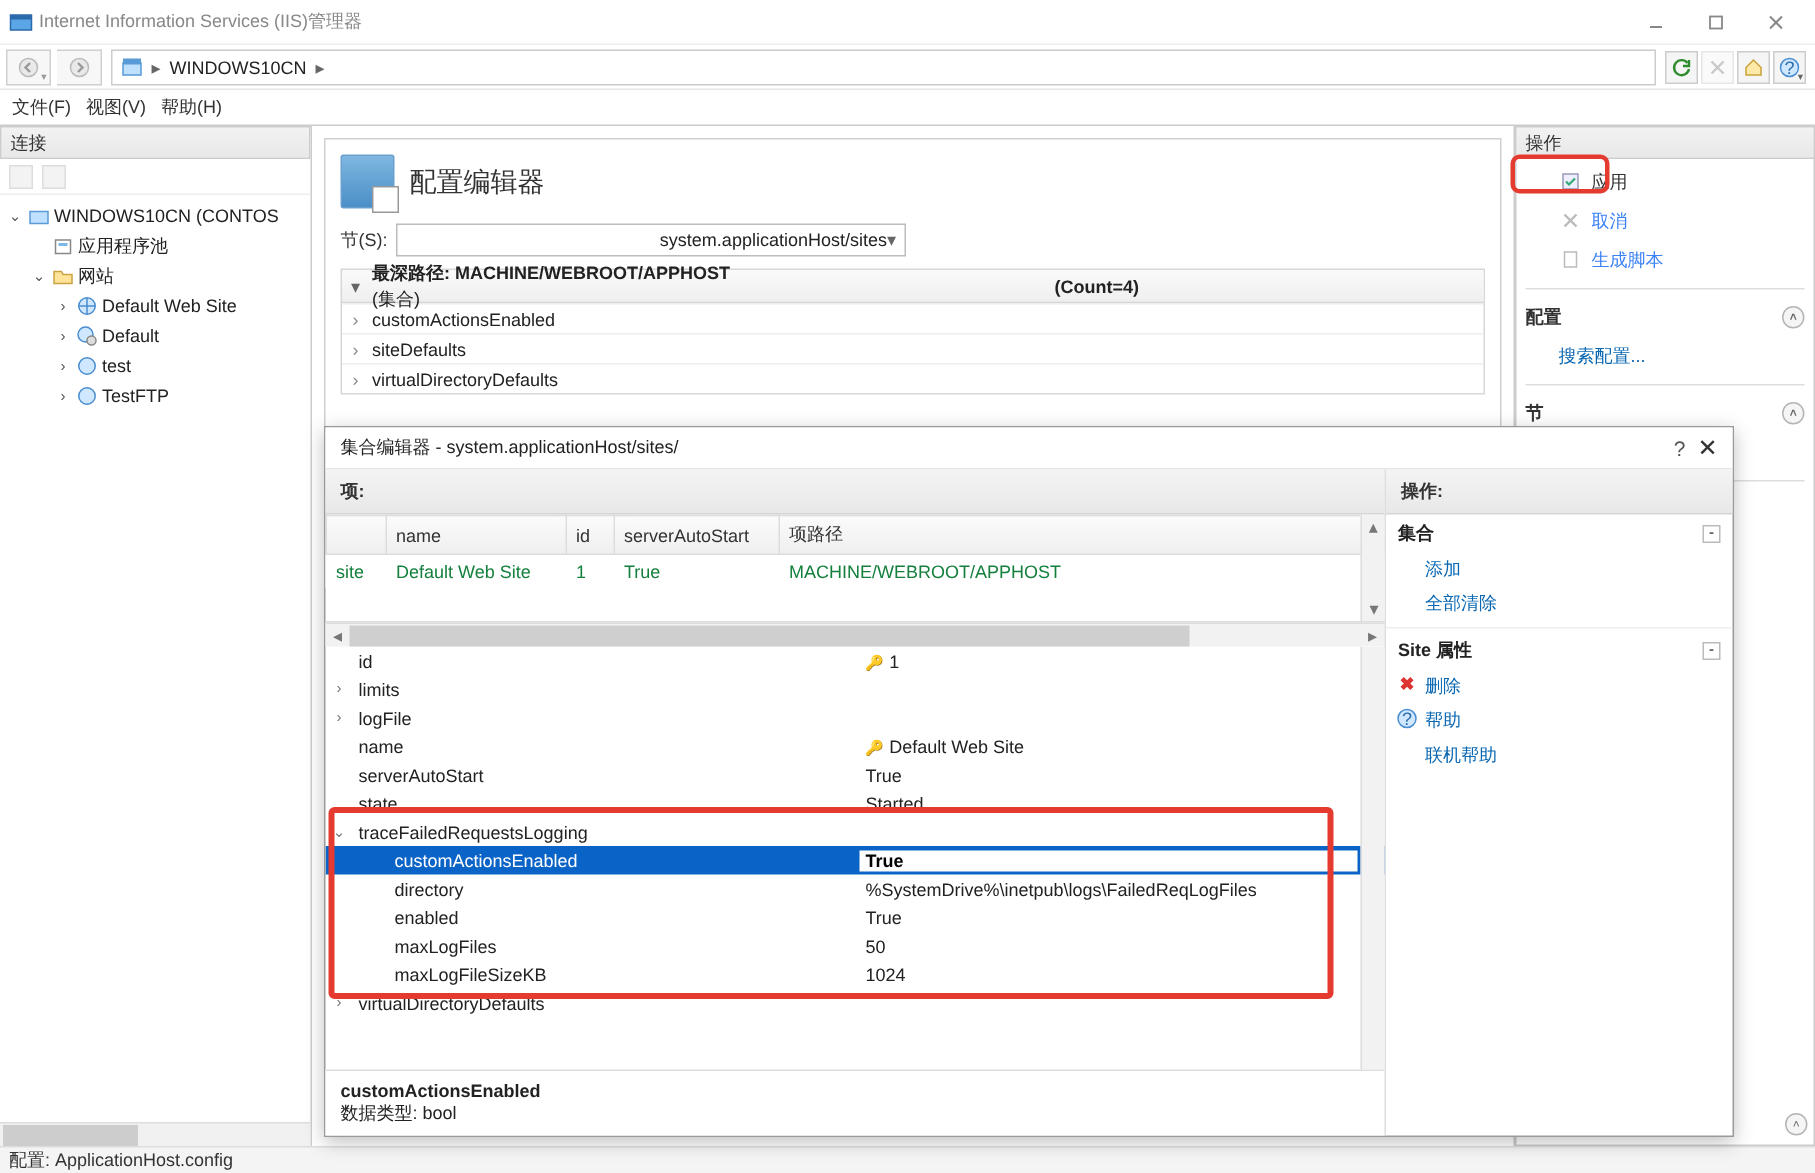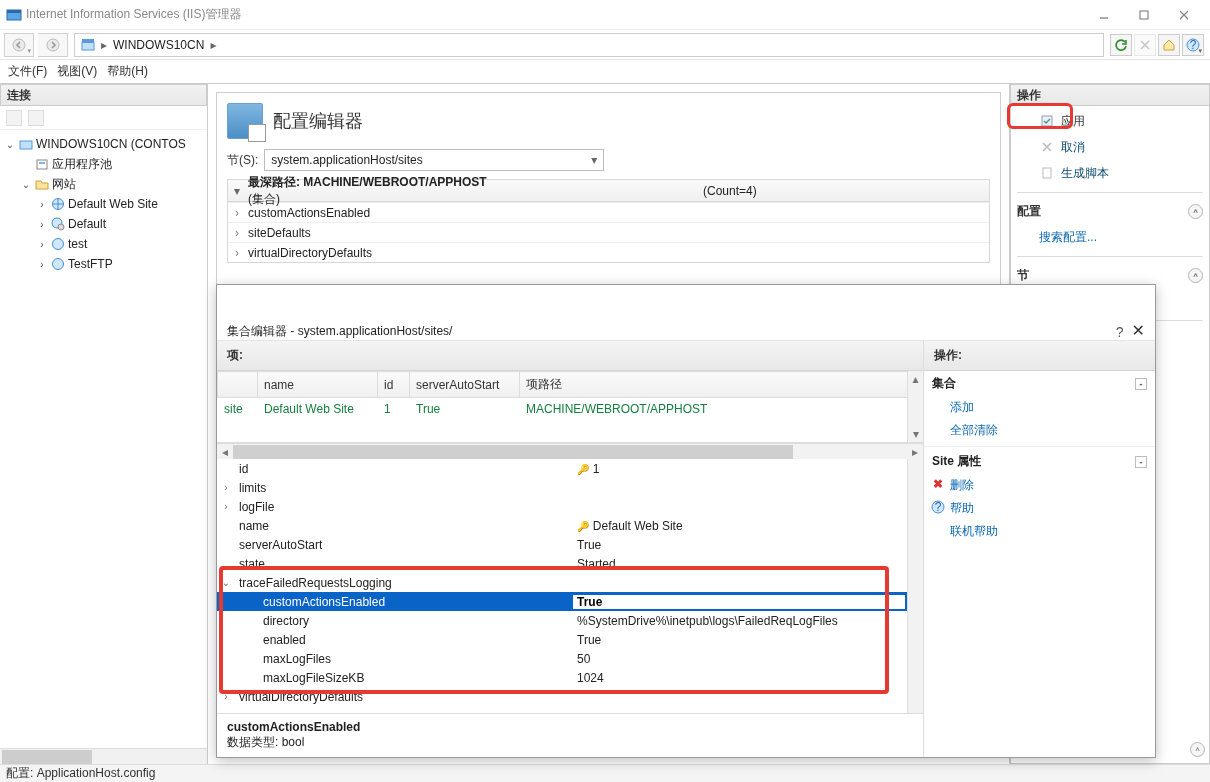--- a/index.html
+++ b/index.html
@@ -11,63 +11,63 @@
 .nav-bar { height: 30px; display: flex; align-items: center; border-bottom:1px solid #e5e5e5; background:#fff;}
 .nav-bar .arrow { width: 30px; height: 24px; display:flex;align-items:center;justify-content:center; color:#bbb; border:1px solid #d0d0d0; margin-left:4px; background:#f7f7f7; position:relative;}
 .nav-bar .arrow.right { border-left:none;}
 .nav-bar .arrow .chev-down{position:absolute;right:2px;bottom:1px;font-size:7px;color:#999;}
 .nav-bar .address { flex: 1; margin: 0 6px; height: 24px; border:1px solid #ccc; display:flex;align-items:center;padding:0 6px; gap:6px;}
 .nav-bar .address .crumb-sep{color:#666;}
 .nav-bar .right-btns { display:flex; gap:2px; margin-right:6px;}
 .nav-bar .ibtn { width:22px;height:22px;border:1px solid #ccc;background:#f5f5f5;display:flex;align-items:center;justify-content:center;}
 .menu-bar { height: 24px; display:flex;align-items:center; padding:0 8px; gap:10px;border-bottom:1px solid #ccc;}
 .menu-bar span{ color:#333; }
-.conn-header, .act-header { background:linear-gradient(#f2f2f2,#e8e8e8); border:1px solid #ccc; height:22px; display:flex;align-items:center;padding:0 6px;font-weight:bold;color:#333;}
+.conn-header, .act-header { background:linear-gradient(#f2f2f2,#e8e8e8); border:1px solid #ccc; height:22px; display:flex;align-items:center;padding:0 6px;font-weight:normal;color:#333;}
 .main-layout { display:flex; height: calc(782px - 30px - 30px - 24px - 18px); }
 .left-pane { width:208px; border-right:1px solid #ccc; display:flex;flex-direction:column; overflow:hidden;}
 .left-toolbar { height:24px; border-bottom:1px solid #eee; display:flex;align-items:center;padding:0 6px;gap:6px;}
 .left-toolbar .tbtn{width:16px;height:16px;background:#f3f3f3;border:1px solid #ddd;}
 .tree { flex:1; overflow:auto;padding:4px 2px; position:relative;}
 .tree-row { display:flex;align-items:center; height:20px; padding-left:4px; gap:2px; white-space:nowrap;}
 .tree-row .exp { width:12px;text-align:center;color:#555;font-size:10px;}
 .tree-row .icon { width:16px;height:16px;display:inline-flex;align-items:center;justify-content:center;}
 .tree-hscroll{position:absolute;bottom:0;left:0;right:0;height:16px;background:#f1f1f1;border-top:1px solid #ddd;display:flex;align-items:center;}
 .tree-hscroll .thumb{height:14px;width:90px;background:#cdcdcd;margin-left:2px;}
 .center-pane { flex:1; position:relative; background:#fff; border-right:1px solid #ccc;}
 .center-inner { position:absolute; inset:8px; border:1px solid #d0d0d0; background:#fff;}
 .center-inner .page-header { display:flex;align-items:center;gap:10px;padding:10px 10px 6px 10px;}
 .center-inner .page-header .big-icon{width:36px;height:36px;background:linear-gradient(#7fb7e0,#4b8ec6);border:1px solid #6aa0d0;border-radius:2px;position:relative;}
 .center-inner .page-header .big-icon::after{content:"";position:absolute;right:-4px;bottom:-4px;width:16px;height:16px;background:#fff;border:1px solid #999;}
 .center-inner .page-title { font-size:18px; color:#333;}
 .section-row { display:flex;align-items:center;gap:6px;padding:4px 10px 8px 10px;}
 .section-row label{color:#333;}
-.section-row .combo { flex:1; height:22px;border:1px solid #bcbcbc;display:flex;align-items:center;padding:0 6px;justify-content:space-between;max-width:340px;}
+.section-row .combo { flex:1; height:22px;border:1px solid #bcbcbc;display:flex;align-items:center;padding:0 6px;justify-content:flex-end;max-width:340px;}
 .section-row .combo .dd{color:#666;}
 .grid { border:1px solid #d7d7d7; margin:0 10px; }
 .grid .gh { background:linear-gradient(#fafafa,#efefef);border-bottom:1px solid #d7d7d7;display:flex;align-items:center;height:22px;}
 .grid .gh .caret{width:18px;text-align:center;color:#666;}
 .grid .gh .ghl{font-weight:bold;padding-left:2px;flex:1;}
-.grid .gh .ghr{width:290px;padding-left:4px;}
+.grid .gh .ghr{width:290px;padding-left:4px;font-weight:bold;}
 .grid .gr { display:flex;align-items:center;height:20px;border-top:1px solid #eee;}
 .grid .gr .caret{width:18px;text-align:center;color:#888;}
 .grid .gr .gl{flex:0 0 300px;padding-left:2px;}
 .grid .gr .gv{flex:1;padding-left:4px;}
 .right-pane { width:200px; display:flex;flex-direction:column;}
 .act-body { border:1px solid #ccc;border-top:none;flex:1;padding:4px 6px; display:flex;flex-direction:column;gap:4px;}
 .act-item { display:flex;align-items:center;gap:6px;height:22px;padding:0 2px;color:#333;margin-left:20px;}
 .act-item .ic{width:16px;height:16px;display:inline-flex;align-items:center;justify-content:center;}
 .act-item.link{color:#0a67b2;}
-.act-item.disabled{color:#0c4a6e;}
+.act-item.disabled{color:#3b82f6;}
 .act-sep{height:1px;background:#ddd;margin:4px 0;}
 .act-sub-header{display:flex;align-items:center;justify-content:space-between;font-weight:bold;color:#333;padding:2px 0;}
 .act-sub-header .circ,.act-circ{width:15px;height:15px;border:1px solid #b5b5b5;border-radius:50%;background:#f5f5f5;display:flex;align-items:center;justify-content:center;font-size:8px;color:#666;}
 .act-circ{position:absolute;right:4px;}
 .red-highlight { position:absolute; border:3px solid #e53a2f; border-radius:6px; pointer-events:none;}
 .dialog { position:absolute; left:216px; top:284px; width:940px; height:474px; background:#fff; border:1px solid #9a9a9a; box-shadow:0 3px 12px rgba(0,0,0,.25); display:flex; flex-direction:column;}
-.dialog .dlg-title { height:28px;display:flex;align-items:flex-end;padding:0 10px;gap:8px;background:#fff;border-bottom:1px solid #e5e5e5;margin-top:28px;}
+.dialog .dlg-title { height:28px;display:flex;align-items:center;padding:0 10px;gap:8px;background:#fff;border-bottom:1px solid #e5e5e5;}
 .dialog .dlg-title .spacer{flex:1;}
 .dialog .dlg-title .q{font-size:14px;color:#555;}
 .dialog .dlg-title .x{font-size:16px;color:#333;}
 .dialog .dlg-body{flex:1;display:flex;min-height:0;}
 .dialog .dlg-left{flex:1;display:flex;flex-direction:column;min-width:0;}
 .dialog .dlg-right{width:232px;border-left:1px solid #ddd;display:flex;flex-direction:column;}
 .dialog .panel-head{background:linear-gradient(#f4f4f4,#e8e8e8);border-bottom:1px solid #d5d5d5;padding:6px 10px;font-weight:bold;color:#333;}
 .dialog .table-wrap{position:relative;border-bottom:1px solid #ddd;}
 .dialog table{width:100%;border-collapse:collapse;}
 .dialog th{background:linear-gradient(#fbfbfb,#efefef);border:1px solid #ddd;text-align:left;padding:4px 6px;font-weight:normal;color:#333;}

